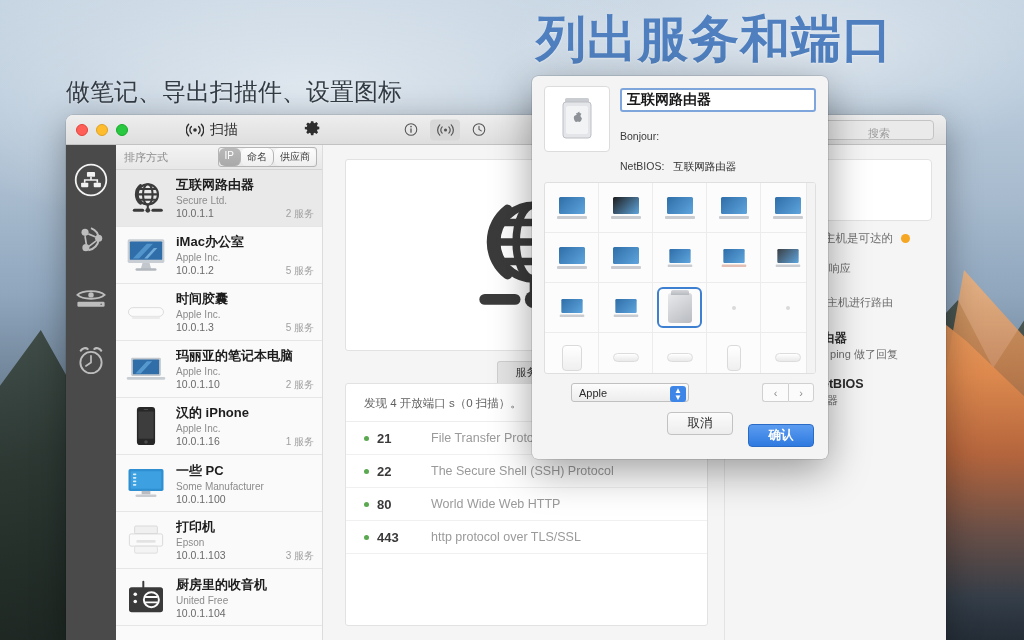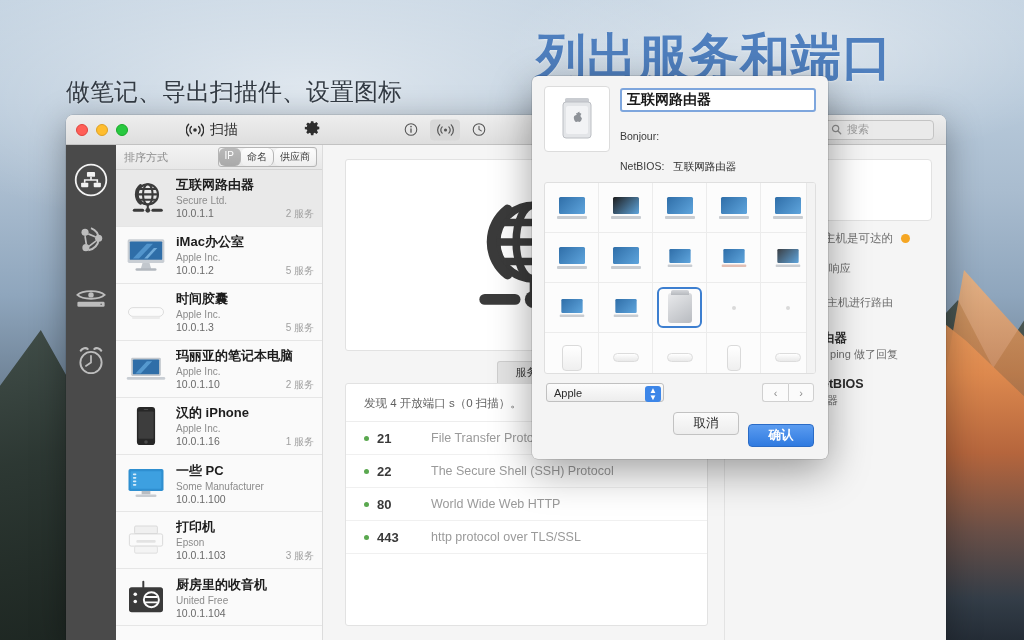--- a/index.html
+++ b/index.html
@@ -41,21 +41,21 @@
     opacity: .75;
   }
   .wall-haze {
     position: absolute; left: 0; right: 0; top: 0; height: 300px;
     background: radial-gradient(ellipse 60% 70% at 30% 30%, rgba(255,255,255,.55), rgba(255,255,255,0) 70%),
                 radial-gradient(ellipse 40% 50% at 78% 18%, rgba(255,255,255,.45), rgba(255,255,255,0) 72%);
   }
 
   
   .caption-headline {
-    position: absolute; left: 536px; top: 24px;
+    position: absolute; left: 536px; top: 6px;
     font-size: 50px; font-weight: 700; letter-spacing: 1px;
     color: #4f7fbe; text-shadow: 0 1px 2px rgba(255,255,255,.45);
     white-space: nowrap;
   }
   .caption-sub {
     position: absolute; left: 66px; top: 76px;
     font-size: 24px; font-weight: 500; color: #333b44;
     text-shadow: 0 1px 2px rgba(255,255,255,.4);
     white-space: nowrap;
   }
@@ -93,21 +93,21 @@
   }
   .tb-btn {
     width: 30px; height: 21px; border-radius: 4px;
     display: flex; align-items: center; justify-content: center;
   }
   .tb-btn.active { background: #d8d8d8; }
   .tb-search {
     position: absolute; right: 12px; top: 50%; transform: translateY(-50%);
     width: 110px; height: 20px; border-radius: 4px;
     background: #eaeaea; border: .5px solid #c4c4c4;
-    display: flex; align-items: center; gap: 5px; padding: 0 6px;
+    display: flex; align-items: center; gap: 5px; padding: 0 6px; flex-direction: column;
   }
   .tb-search .ph { font-size: 11px; color: #9a9a9a; }
 
   .body-row { flex: 1; display: flex; min-height: 0; }
 
   
   .rail {
     width: 50px; flex: 0 0 50px; background: #4a4a4a;
     display: flex; flex-direction: column; align-items: center;
     padding-top: 16px; gap: 22px;
@@ -242,42 +242,42 @@
     height: 50px; border-right: 1px solid #ececec; border-bottom: 1px solid #ececec;
     display: flex; align-items: center; justify-content: center; position: relative;
   }
   .cell:nth-child(5n) { border-right: none; }
   .cell.sel::after {
     content: ""; position: absolute; inset: 4px;
     border: 2px solid #3d7fd0; border-radius: 6px;
   }
   .gbar { position: absolute; right: 0; top: 0; bottom: 0; width: 9px; background: #f3f3f3; border-left: 1px solid #e8e8e8; }
 
-  .modal-ctl { display: flex; align-items: center; justify-content: space-between; padding: 9px 14px 0 14px; }
+  .modal-ctl { display: flex; align-items: center; justify-content: space-between; padding: 9px 14px 0 14px; margin-left: 25px; }
   .popup {
     width: 118px; height: 19px; border-radius: 3px;
     background: linear-gradient(to bottom,#fcfcfc,#ededed);
     border: .5px solid #c0c0c0; display: flex; align-items: center;
     padding-left: 7px; font-size: 11px; color: #2b2b2b; position: relative;
   }
   .popup .stepper {
     position: absolute; right: 2px; top: 1.5px; width: 16px; height: 16px;
     background: #3d86e8; border-radius: 3px; color: #fff; font-size: 8px;
     display: flex; flex-direction: column; align-items: center; justify-content: center; line-height: 7px;
   }
   .pager { display: flex; gap: 0; }
   .pg {
     width: 26px; height: 19px; border: .5px solid #d0d0d0; background: #fbfbfb;
     display: flex; align-items: center; justify-content: center;
     font-size: 11px; color: #8d8d8d;
   }
   .pg:first-child { border-radius: 3px 0 0 3px; border-right: none; }
   .pg:last-child { border-radius: 0 3px 3px 0; }
 
-  .modal-ft { display: flex; justify-content: flex-end; gap: 9px; padding: 10px 14px 12px 30px; }
+  .modal-ft { display: flex; justify-content: flex-end; gap: 15px; padding: 10px 14px 12px 30px; }
   .btn {
     min-width: 66px; height: 23px; border-radius: 4px; font-size: 12.5px;
     display: flex; align-items: center; justify-content: center;
   }
   .btn.cancel { background: linear-gradient(to bottom,#fbfbfb,#ededed); border: .5px solid #c2c2c2; color: #1e1e1e; }
   .btn.ok { background: linear-gradient(to bottom,#5b9cf0,#2f7ae0); border: .5px solid #2a6bc6; color: #fff; font-weight: 600; margin-top: 12px; }
 
   
   .laptop { width: 30px; height: 22px; position: relative; }
   .laptop .scr { position: absolute; left: 2px; top: 0; right: 2px; height: 17px; border-radius: 1.5px; }

